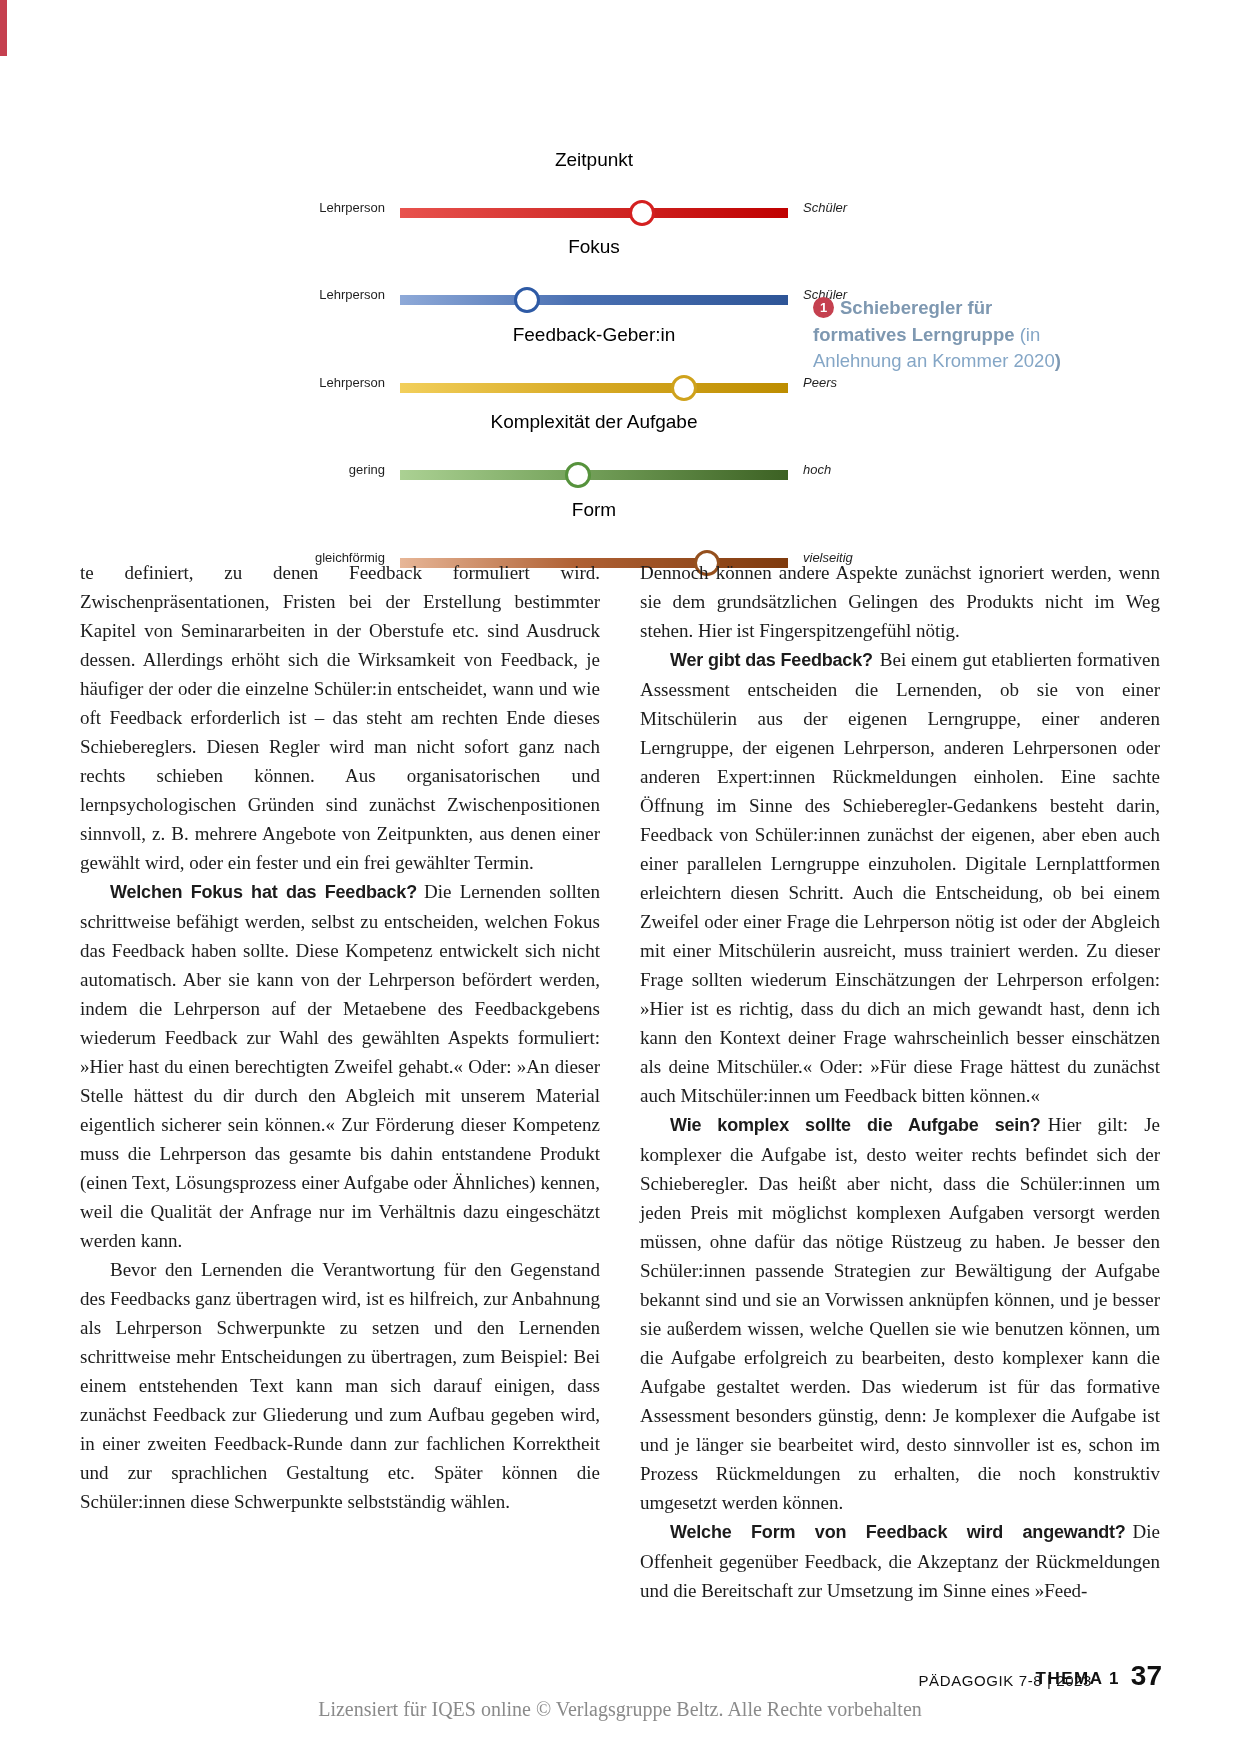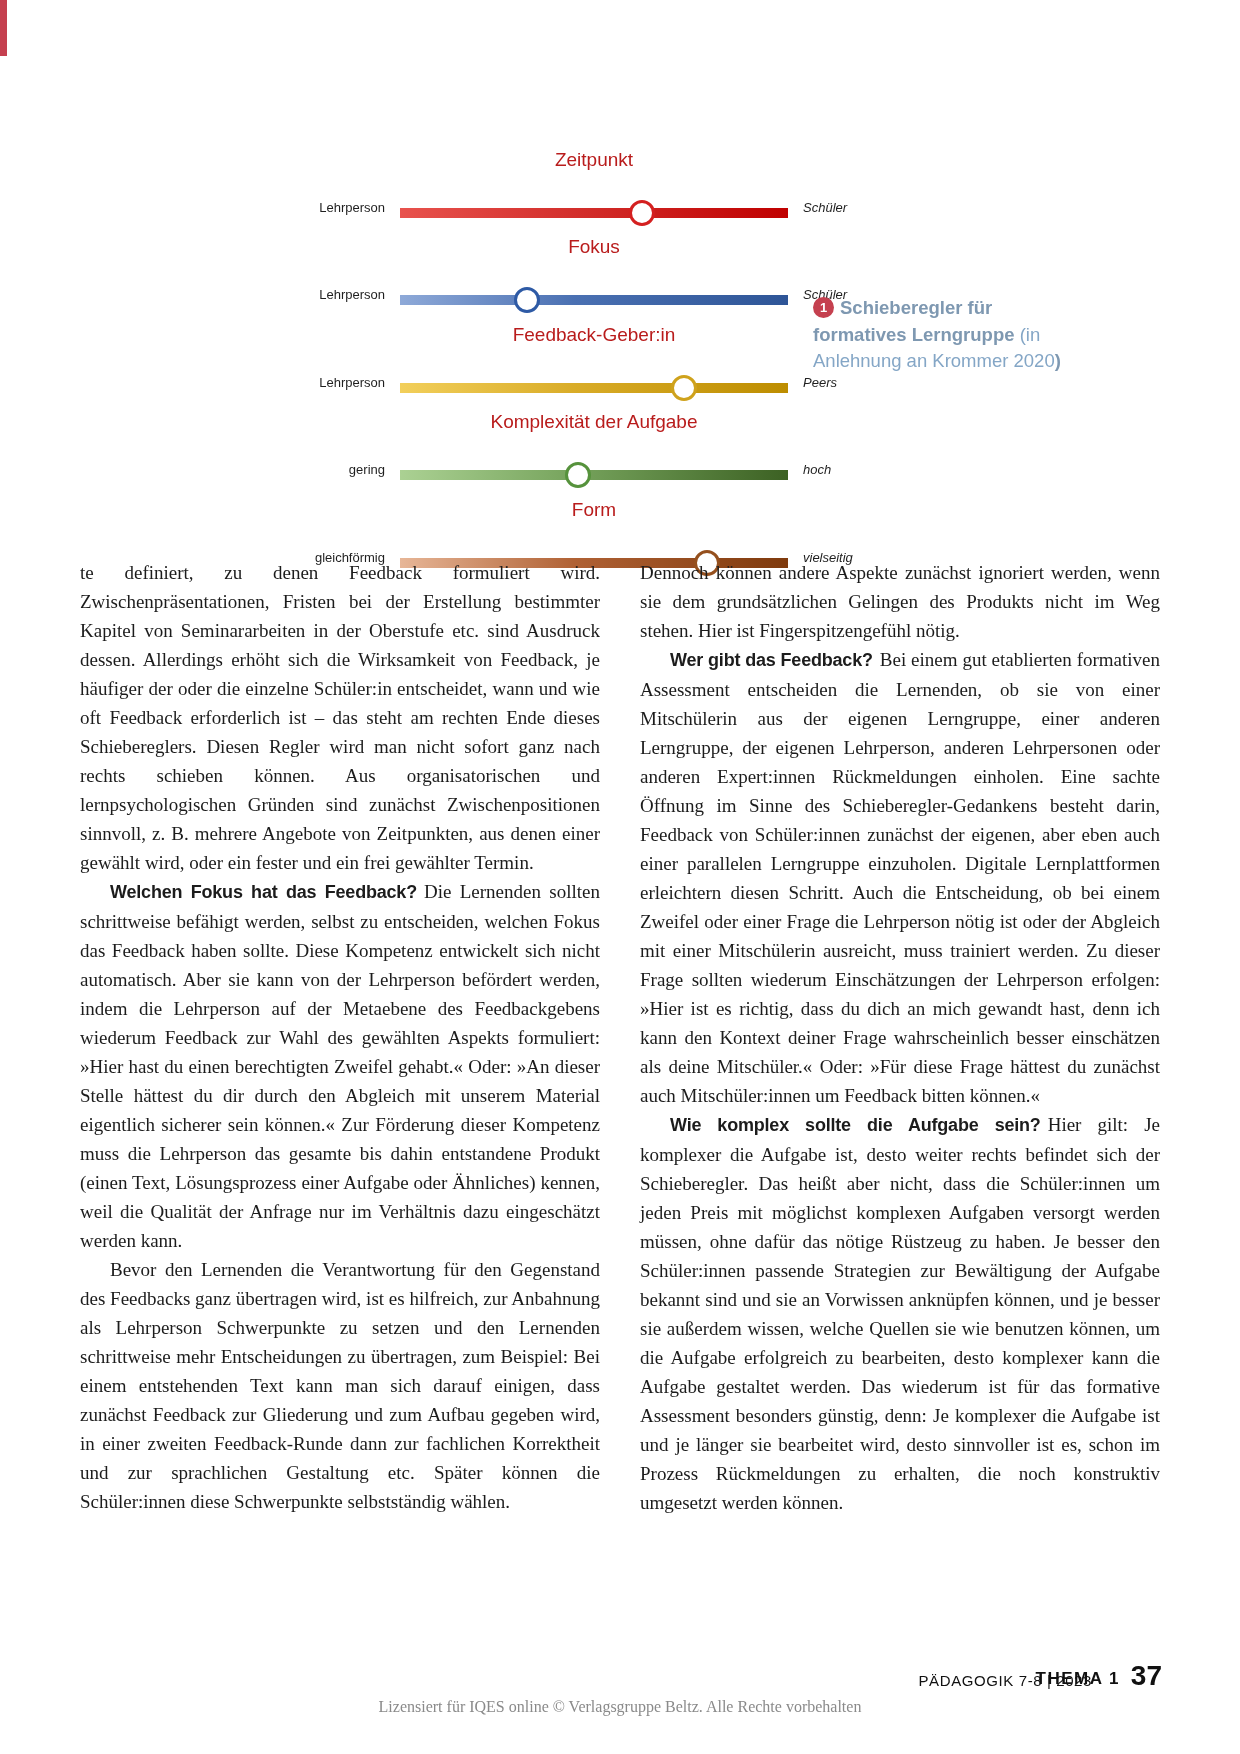--- a/index.html
+++ b/index.html
@@ -4,21 +4,21 @@
 <style>
   html,body{margin:0;padding:0;background:#fff;}
   .page{position:relative;width:1240px;height:1754px;background:#ffffff;overflow:hidden;
         font-family:"Liberation Sans",sans-serif;color:#1c1c1c;}
   .corner-strip{position:absolute;left:0;top:0;width:7px;height:56px;background:#c5404f;}
 
   
   .slider{position:absolute;left:0;width:1240px;height:92px;}
   .s0{top:149px;} .s1{top:236px;} .s2{top:324px;} .s3{top:411px;} .s4{top:499px;}
   .slider-title{position:absolute;left:400px;width:388px;top:0;text-align:center;
-                font-size:19px;color:#b91c1c;}
+                font-size:19px;color:#000000;}
   .slider-label{position:absolute;top:51px;font-size:13px;color:#1f1f1f;white-space:nowrap;}
   .slider-label.left{left:150px;width:235px;text-align:right;}
   .slider-label.right{left:803px;text-align:right;font-style:italic;}
   .track{position:absolute;left:400px;top:59px;width:388px;height:10px;}
   .knob{position:absolute;top:5px;width:26px;height:26px;border-radius:50%;
         background:#fff;transform:translate(-50%,-50%);box-sizing:border-box;}
   .s0 .track{background:linear-gradient(90deg,#e8524d 0%,#d32f2c 45%,#c00000 100%);}
   .s0 .knob{border:3px solid #d42020;}
   .s1 .track{background:linear-gradient(90deg,#8ea9d8 0%,#4a70b2 45%,#2e5597 100%);}
   .s1 .knob{border:3px solid #2e5aa5;}
@@ -44,21 +44,21 @@
   .col p.indent{text-indent:30px;}
   .runin{font-family:"Liberation Sans",sans-serif;font-weight:700;font-size:18px;
          letter-spacing:-0.2px;margin-right:7px;}
 
   
   .thema{position:absolute;left:0;top:1669px;width:1120px;text-align:right;
          font-size:17px;font-weight:700;letter-spacing:1.5px;color:#111;}
   .journal{position:absolute;right:148px;top:1672px;font-size:15px;letter-spacing:0.6px;color:#111;}
   .pagenum{position:absolute;right:78px;top:1660px;font-size:28px;font-weight:700;color:#111;}
   .license{position:absolute;left:0;top:1698px;width:1240px;text-align:center;
-           font-family:"Liberation Serif",serif;font-size:16px;color:#8a8a8a;}
+           font-family:"Liberation Serif",serif;font-size:20px;color:#8a8a8a;}
 </style>
 </head>
 <body>
 
 <div class="page">
   <div class="corner-strip"></div>
 
   <div class="slider s0">
     <div class="slider-title">Zeitpunkt</div>
     <div class="slider-label left">Lehrperson</div>
@@ -112,20 +112,21 @@
   <main class="body-text">
     <div class="col">
       <p class="para"><span>te definiert, zu denen Feedback formuliert wird. Zwischenpräsentationen, Fristen bei der Erstellung bestimmter Kapitel von Seminararbeiten in der Oberstufe etc. sind Ausdruck dessen. Allerdings erhöht sich die Wirksamkeit von Feedback, je häufiger der oder die einzelne Schüler:in entscheidet, wann und wie oft Feedback erforderlich ist – das steht am rechten Ende dieses Schiebereglers. Diesen Regler wird man nicht sofort ganz nach rechts schieben können. Aus organisatorischen und lernpsychologischen Gründen sind zunächst Zwischenpositionen sinnvoll, z. B. mehrere Angebote von Zeitpunkten, aus denen einer gewählt wird, oder ein fester und ein frei gewählter Termin.</span></p>
       <p class="para indent"><b class="runin">Welchen Fokus hat das Feedback?</b><span>Die Lernenden sollten schrittweise befähigt werden, selbst zu entscheiden, welchen Fokus das Feedback haben sollte. Diese Kompetenz entwickelt sich nicht automatisch. Aber sie kann von der Lehrperson befördert werden, indem die Lehrperson auf der Metaebene des Feedbackgebens wiederum Feedback zur Wahl des gewählten Aspekts formuliert: »Hier hast du einen berechtigten Zweifel gehabt.« Oder: »An dieser Stelle hättest du dir durch den Abgleich mit unserem Material eigentlich sicherer sein können.« Zur Förderung dieser Kompetenz muss die Lehrperson das gesamte bis dahin entstandene Produkt (einen Text, Lösungsprozess einer Aufgabe oder Ähnliches) kennen, weil die Qualität der Anfrage nur im Verhältnis dazu eingeschätzt werden kann.</span></p>
       <p class="para indent"><span>Bevor den Lernenden die Verantwortung für den Gegenstand des Feedbacks ganz übertragen wird, ist es hilfreich, zur Anbahnung als Lehrperson Schwerpunkte zu setzen und den Lernenden schrittweise mehr Entscheidungen zu übertragen, zum Beispiel: Bei einem entstehenden Text kann man sich darauf einigen, dass zunächst Feedback zur Gliederung und zum Aufbau gegeben wird, in einer zweiten Feedback-Runde dann zur fachlichen Korrektheit und zur sprachlichen Gestaltung etc. Später können die Schüler:innen diese Schwerpunkte selbstständig wählen.</span></p>
     </div>
     <div class="col">
       <p class="para"><span>Dennoch können andere Aspekte zunächst ignoriert werden, wenn sie dem grundsätzlichen Gelingen des Produkts nicht im Weg stehen. Hier ist Fingerspitzengefühl nötig.</span></p>
       <p class="para indent"><b class="runin">Wer gibt das Feedback?</b><span>Bei einem gut etablierten formativen Assessment entscheiden die Lernenden, ob sie von einer Mitschülerin aus der eigenen Lerngruppe, einer anderen Lerngruppe, der eigenen Lehrperson, anderen Lehrpersonen oder anderen Expert:innen Rückmeldungen einholen. Eine sachte Öffnung im Sinne des Schieberegler-Gedankens besteht darin, Feedback von Schüler:innen zunächst der eigenen, aber eben auch einer parallelen Lerngruppe einzuholen. Digitale Lernplattformen erleichtern diesen Schritt. Auch die Entscheidung, ob bei einem Zweifel oder einer Frage die Lehrperson nötig ist oder der Abgleich mit einer Mitschülerin ausreicht, muss trainiert werden. Zu dieser Frage sollten wiederum Einschätzungen der Lehrperson erfolgen: »Hier ist es richtig, dass du dich an mich gewandt hast, denn ich kann den Kontext deiner Frage wahrscheinlich besser einschätzen als deine Mitschüler.« Oder: »Für diese Frage hättest du zunächst auch Mitschüler:innen um Feedback bitten können.«</span></p>
       <p class="para indent"><b class="runin">Wie komplex sollte die Aufgabe sein?</b><span>Hier gilt: Je komplexer die Aufgabe ist, desto weiter rechts befindet sich der Schieberegler. Das heißt aber nicht, dass die Schüler:innen um jeden Preis mit möglichst komplexen Aufgaben versorgt werden müssen, ohne dafür das nötige Rüstzeug zu haben. Je besser den Schüler:innen passende Strategien zur Bewältigung der Aufgabe bekannt sind und sie an Vorwissen anknüpfen können, und je besser sie außerdem wissen, welche Quellen sie wie benutzen können, um die Aufgabe erfolgreich zu bearbeiten, desto komplexer kann die Aufgabe gestaltet werden. Das wiederum ist für das formative Assessment besonders günstig, denn: Je komplexer die Aufgabe ist und je länger sie bearbeitet wird, desto sinnvoller ist es, schon im Prozess Rückmeldungen zu erhalten, die noch konstruktiv umgesetzt werden können.</span></p>
+      <p class="para indent"><b class="runin">Welche Form von Feedback wird angewandt?</b><span>Die Offenheit gegenüber Feedback, die Akzeptanz der Rückmeldungen und die Bereitschaft zur Umsetzung im Sinne eines »Feed-</span></p>
     </div>
   </main>
 
   <div class="thema">THEMA 1</div>
   <div class="journal">PÄDAGOGIK 7-8 | 2023</div>
   <div class="pagenum">37</div>
   <div class="license">Lizensiert für IQES online © Verlagsgruppe Beltz. Alle Rechte vorbehalten</div>
 </div>
 
 </body></html>

